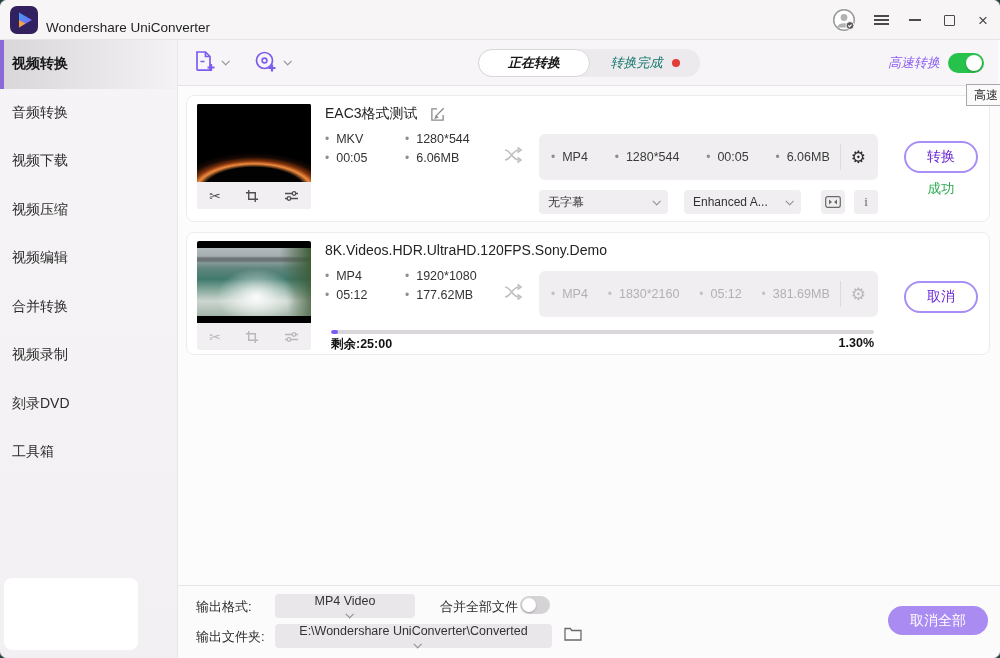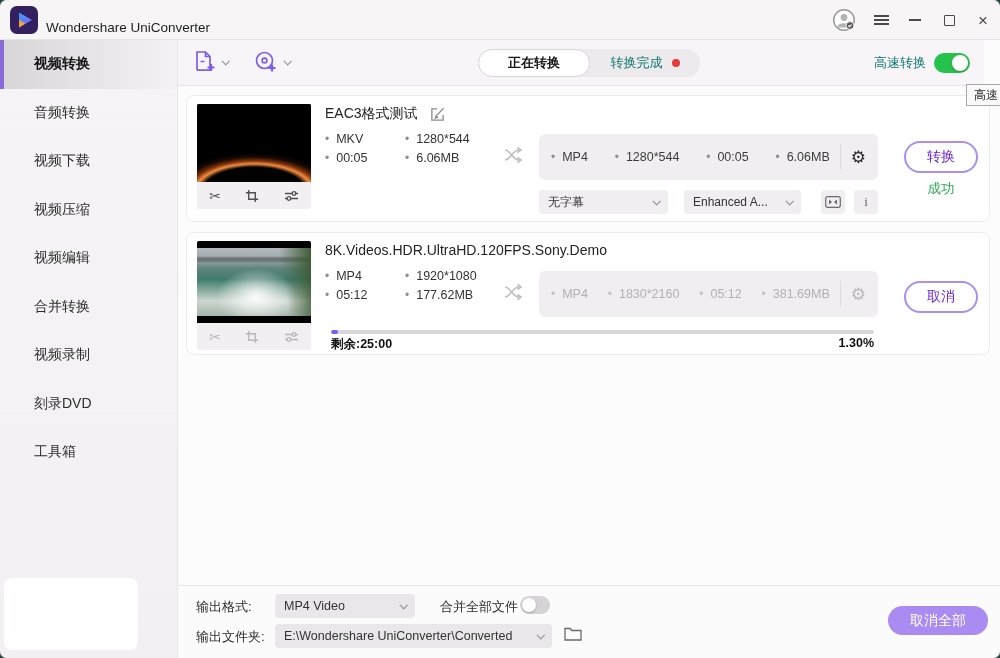--- a/index.html
+++ b/index.html
@@ -15,32 +15,32 @@
   .app-title{position:absolute;left:46px;top:0;height:40px;line-height:40px;font-size:13.5px;color:#1f1f1f;margin-top:8px;}
   .win-controls{position:absolute;right:0;top:0;height:40px;display:flex;align-items:center;gap:0;}
   .wc{width:34px;height:40px;display:flex;align-items:center;justify-content:center;color:#4a4a4a;cursor:pointer;}
   .avatar-wrap{width:40px;}
   .hamburger span{display:block;width:15px;height:1.6px;background:#4a4a4a;margin:2.3px 0;}
   .min-line{width:12px;height:1.6px;background:#4a4a4a;}
   .max-box{width:11px;height:11px;border:1.4px solid #4a4a4a;border-radius:1px;}
   .close-x{font-size:17px;line-height:1;}
   
   .sidebar{position:absolute;left:0;top:40px;width:178px;bottom:0;background:linear-gradient(180deg,#f6f4f6,#f2f0f2);border-right:1px solid #e8e6e8;}
-  .side-item{position:relative;height:48.5px;display:flex;align-items:center;padding-left:34px;font-size:14px;color:#2d2d2d;cursor:pointer;}
+  .side-item{position:relative;height:48.5px;display:flex;align-items:center;padding-left:12px;font-size:14px;color:#2d2d2d;cursor:pointer;}
   .side-item.active{background:linear-gradient(90deg,#d9d6da,#f4f2f4);font-weight:bold;color:#151515;}
   .side-item.active::before{content:"";position:absolute;left:0;top:0;bottom:0;width:4px;background:#8a6ad8;}
   
-  .toolbar{position:absolute;left:178px;top:40px;right:16px;height:46px;background:#f7f5f7;border-bottom:1px solid #e6e4e6;}
+  .toolbar{position:absolute;left:178px;top:40px;right:2px;height:46px;background:#f7f5f7;border-bottom:1px solid #e6e4e6;font-style:italic;}
   .tool-group{position:absolute;top:10px;display:flex;align-items:center;cursor:pointer;}
   .chev{display:inline-block;width:6px;height:6px;border-right:1.4px solid #8f8d8f;border-bottom:1.4px solid #8f8d8f;transform:rotate(45deg) translateY(-1px);margin-left:7px;}
   .tabs{position:absolute;left:300px;top:9px;width:222px;height:28px;background:#eceaec;border-radius:14px;}
   .tab-active{position:absolute;left:0;top:0;width:112px;height:28px;background:#fff;border:1px solid #d8d6d8;border-radius:14px;display:flex;align-items:center;justify-content:center;font-size:13px;font-weight:bold;color:#161616;cursor:pointer;}
   .tab-inactive{position:absolute;left:112px;right:0;top:0;height:28px;display:flex;align-items:center;justify-content:center;gap:9px;font-size:13px;color:#0f766e;cursor:pointer;}
   .red-dot{width:8px;height:8px;border-radius:50%;background:var(--red);}
-  .hs-label{position:absolute;right:58px;top:14px;font-size:13px;color:#0f766e;}
+  .hs-label{position:absolute;right:58px;top:14px;font-size:13px;color:#8b5cf6;}
   .toggle{position:relative;border-radius:10px;cursor:pointer;}
   .toggle .knob{position:absolute;top:2px;width:16px;height:16px;border-radius:50%;background:#fff;box-shadow:0 1px 2px rgba(0,0,0,.25);}
   .hs-toggle{position:absolute;right:14px;top:13px;width:36px;height:20px;background:var(--toggle-green);}
   .hs-toggle .knob{right:2px;}
   .tooltip{position:absolute;left:966px;top:84px;height:22px;line-height:20px;padding:0 7px;background:#fbfafb;border:1px solid #a9a7a9;font-size:12px;color:#2c2c2c;white-space:nowrap;z-index:30;}
   
   .main{position:absolute;left:178px;top:86px;right:0;bottom:73px;background:#fdfcfd;}
   .card{position:absolute;left:8px;width:804px;background:#fff;border:1px solid #ececee;border-radius:8px;}
   .card1{top:9px;height:127px;}
   .card2{top:146px;height:123px;}
@@ -81,21 +81,21 @@
   .card1 .action-btn{top:45px;}
   .card2 .action-btn{top:48px;}
   .status-ok{position:absolute;left:717px;top:84px;width:74px;text-align:center;font-size:13.5px;color:var(--success);}
   .pbar{position:absolute;left:144px;top:97px;width:543px;height:4px;background:#d9d7d9;border-radius:2px;overflow:hidden;}
   .pfill{height:4px;background:var(--progress);border-radius:2px;}
   .premain{position:absolute;left:144px;top:103px;font-size:12.5px;font-weight:bold;color:#111;}
   .ppct{position:absolute;left:480px;top:103px;width:207px;text-align:right;font-size:12.5px;font-weight:bold;color:#111;}
   
   .footer{position:absolute;left:178px;right:0;bottom:0;height:73px;background:#fcfbfc;border-top:1px solid #e6e4e6;}
   .f-label{position:absolute;font-size:13px;color:#2e2e2e;}
-  .f-select{position:absolute;height:24px;background:#e9e7e9;border-radius:4px;display:flex;align-items:center;justify-content:space-between;padding:0 9px;font-size:12.5px;color:#333;cursor:pointer;}
+  .f-select{position:absolute;height:24px;background:#e9e7e9;border-radius:4px;display:flex;align-items:center;justify-content:space-between;padding:0 9px;font-size:12.5px;color:#333;cursor:pointer;flex-direction:column;}
   .merge-toggle{position:absolute;left:342px;top:10px;width:30px;height:18px;background:#d5d3d5;}
   .merge-toggle .knob{left:2px;width:14px;height:14px;}
   .folder-btn{position:absolute;left:386px;top:40px;cursor:pointer;display:flex;}
   .cancel-all{position:absolute;right:12px;top:20px;width:100px;height:29px;border-radius:15px;background:var(--accent-light);color:#fff;font-size:14px;display:flex;align-items:center;justify-content:center;cursor:pointer;}
   .corner-card{position:absolute;left:4px;top:578px;width:134px;height:72px;background:#fff;border-radius:8px;z-index:20;}
 </style>
 </head>
 <body>
 
 <div id="window">

